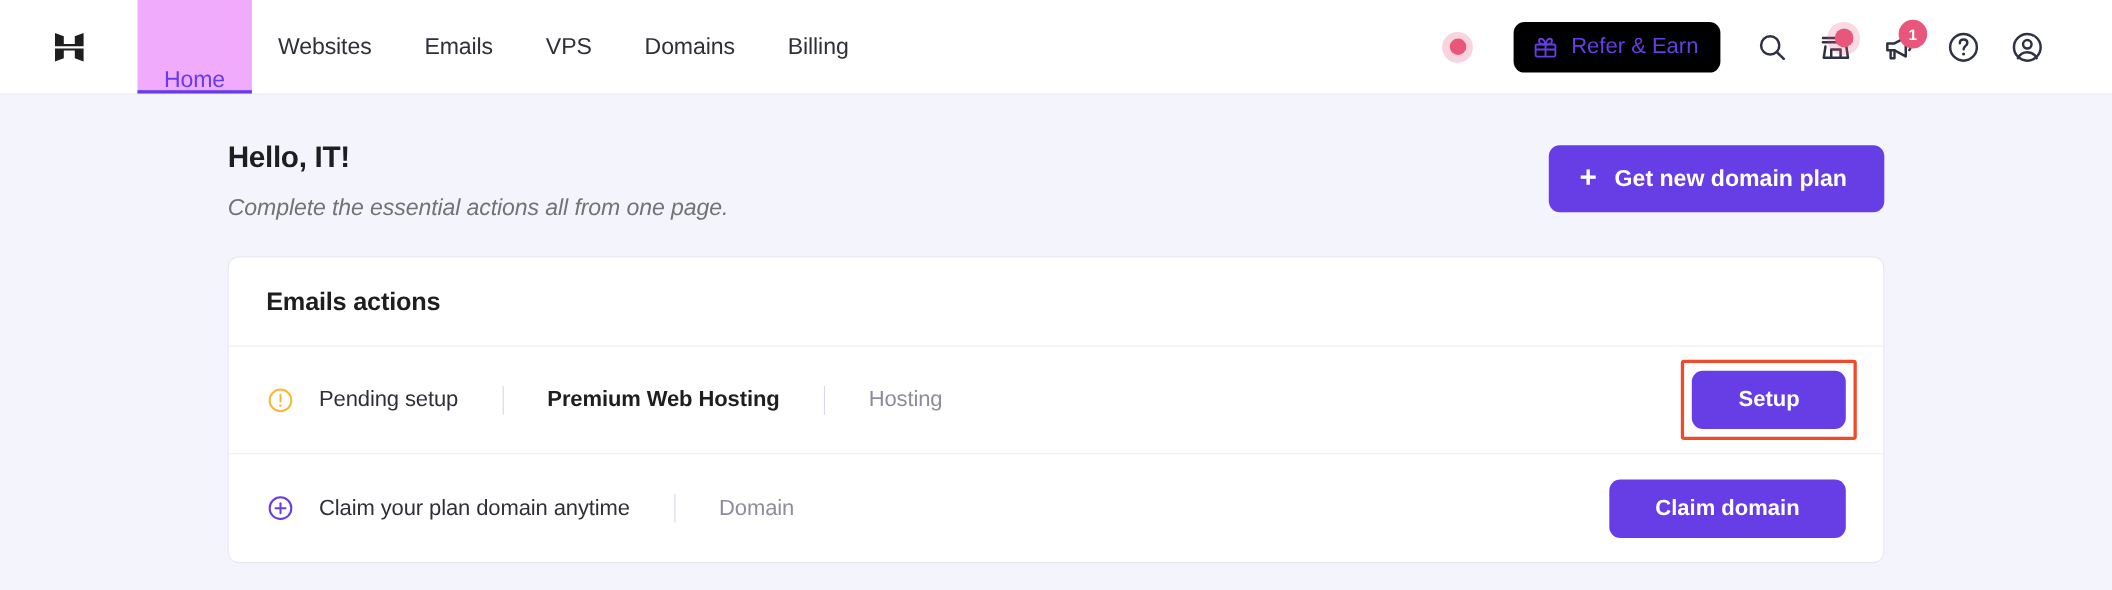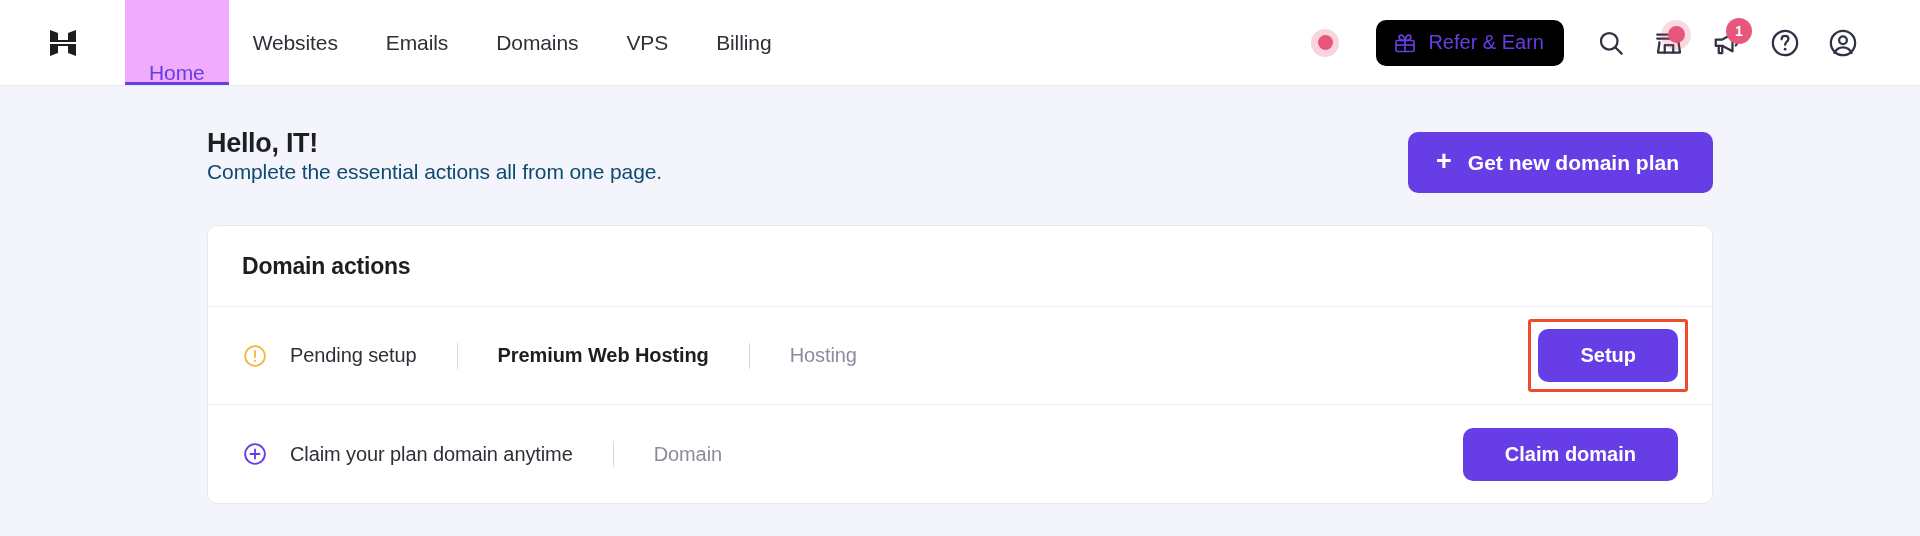--- a/index.html
+++ b/index.html
@@ -164,24 +164,25 @@
 
   .page-titles { flex: 1; }
 
   .greeting {
     font-size: 27px;
     font-weight: bold;
     letter-spacing: -0.3px;
     color: #1d1e20;
   }
   .subtitle {
-    margin-top: 1px;
+    margin-top: 18px;
     font-size: 21px;
-    color: #0c4a6e;
+    color: #737373;
     letter-spacing: -0.1px;
+    font-style: italic;
   }
 
   .btn {
     border: none;
     border-radius: 10px;
     cursor: pointer;
     font-family: inherit;
     font-weight: bold;
     color: #fff;
     background: #673de6;
@@ -293,24 +294,24 @@
     <div class="nav-item active">
       <span>Home</span>
     </div>
     <div class="nav-item">
       <span>Websites</span>
     </div>
     <div class="nav-item">
       <span>Emails</span>
     </div>
     <div class="nav-item">
+      <span>VPS</span>
+    </div>
+    <div class="nav-item">
       <span>Domains</span>
-    </div>
-    <div class="nav-item">
-      <span>VPS</span>
     </div>
     <div class="nav-item">
       <span>Billing</span>
     </div>
   </nav>
 
   <div class="header-right">
 
     <div class="status-dot-wrap">
       <span class="status-dot-halo"></span>
@@ -384,21 +385,21 @@
     </div>
 
     <button class="btn cta-primary">
       <span class="plus-glyph">+</span>
       <span>Get new domain plan</span>
     </button>
   </div>
 
   <div class="card">
 
-    <div class="card-header">Domain actions</div>
+    <div class="card-header">Emails actions</div>
 
     <div class="row">
       <div class="row-left">
         <svg width="26" height="26" viewBox="0 0 24 24" fill="none" stroke="#f5b73d" stroke-width="1.7" stroke-linecap="round">
           <circle cx="12" cy="12" r="9.1"></circle>
           <line x1="12" y1="7.3" x2="12" y2="13"></line>
           <circle cx="12" cy="16.4" r="1" fill="#f5b73d" stroke="none"></circle>
         </svg>
         <span class="row-label">Pending setup</span>
         <span class="vsep"></span>

